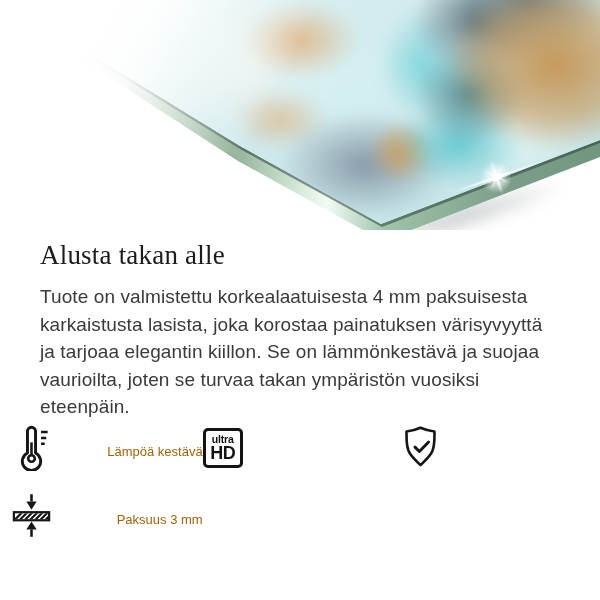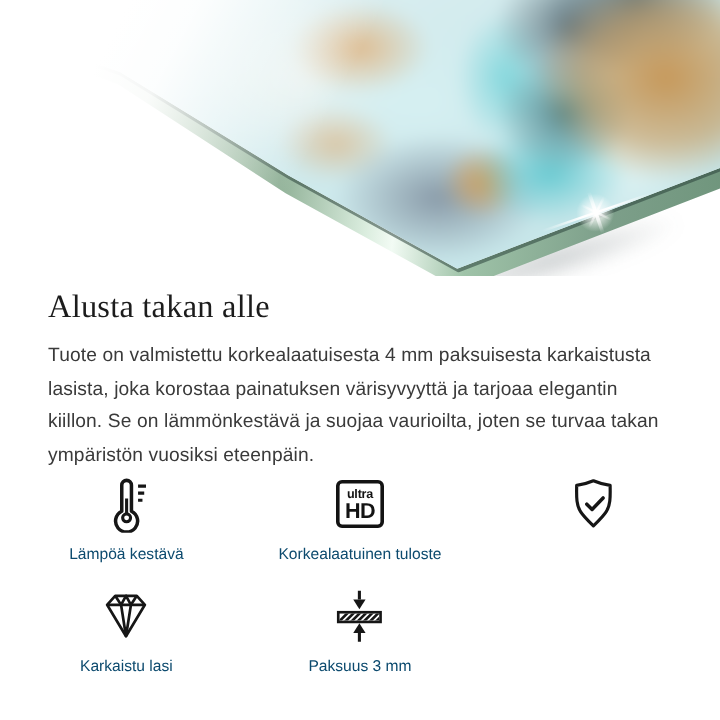--- a/index.html
+++ b/index.html
@@ -69,31 +69,31 @@
   .sparkle .glow{position:absolute;left:31px;top:2px;width:32px;height:32px;
     background:radial-gradient(circle,#fff 0%,rgba(255,255,255,.55) 35%,transparent 70%);}
   
   .content{padding:0 40px;}
   h1{
     margin:7px 0 0;font-family:"Liberation Serif","DejaVu Serif",serif;
     font-weight:400;font-size:27px;line-height:37px;color:#1c1c1c;letter-spacing:.2px;
   }
   h1 .h-line{display:block;}
   .intro{
-    margin:9px 0 0;font-size:16px;line-height:27.5px;color:#3a3a3a;letter-spacing:.1px;
+    margin:9px 0 0;font-size:19px;line-height:27.5px;color:#3a3a3a;letter-spacing:.1px;
     max-width:530px;
   }
   
   .features{
     margin-top:2px;padding:0 8px;
     display:grid;grid-template-columns:repeat(3,1fr);row-gap:18px;
   }
-  .feature{display:flex;flex-direction:column;align-items:center;}
+  .feature{display:flex;flex-direction:row;align-items:center;justify-content:space-between;}
   .icon-wrap{height:50px;display:flex;align-items:center;justify-content:center;color:#161616;}
-  .feature-label{margin-top:8px;font-size:13px;line-height:17px;color:#0c4a6e;}
+  .feature-label{margin-top:8px;font-size:13px;line-height:17px;color:#a16207;}
   svg{display:block;}
   .hd-box{
     width:34px;height:34px;border:3px solid #131313;border-radius:5px;
     display:flex;flex-direction:column;align-items:center;justify-content:center;
     color:#131313;
   }
   .hd-box .hd-top{font-size:10.5px;font-weight:700;line-height:11px;letter-spacing:-.2px;}
   .hd-box .hd-bottom{font-size:18px;font-weight:800;line-height:16px;letter-spacing:-.5px;}
 </style>
 </head>
@@ -138,43 +138,31 @@
     <div class="feature-label">Lämpöä kestävä</div>
   </div>
 
   <div class="feature">
     <div class="icon-wrap">
       <div class="hd-box">
         <span class="hd-top">ultra</span>
         <span class="hd-bottom">HD</span>
       </div>
     </div>
-    <div class="feature-label">Korkealaatuinen tuloste</div>
   </div>
 
   <div class="feature">
     <div class="icon-wrap">
       <svg viewBox="0 0 64 64" width="47" height="47" fill="none" stroke="currentColor">
         <path d="M32 5c6 2.6 12.6 4.4 19 5.2 0 10.5 1 21.8-4.6 30C42.6 46 37.6 50.6 32 56 26.4 50.6 21.4 46 17.6 40.2 12 32 13 20.7 13 10.2 19.4 9.4 26 7.6 32 5z" stroke-width="3.6" stroke-linejoin="round"></path>
         <path d="M24.5 31.5l6 6L43 24.5" stroke-width="4" stroke-linecap="round" stroke-linejoin="round"></path>
       </svg>
     </div>
   </div>
 
-  <div class="feature">
-    <div class="icon-wrap">
-      <svg viewBox="0 0 64 58" width="48" height="44" fill="none" stroke="currentColor" stroke-width="3" stroke-linejoin="round">
-        <path d="M11 17 L20 7 H44 L53 17 L32 52 Z"></path>
-        <path d="M11 17 H53"></path>
-        <path d="M20 7 L26.5 17 L32 7 L37.5 17 L44 7"></path>
-        <path d="M26.5 17 L32 52 M37.5 17 L32 52"></path>
-      </svg>
-    </div>
-    <div class="feature-label">Karkaistu lasi</div>
-  </div>
 
 
   <div class="feature">
     <div class="icon-wrap">
       <svg viewBox="0 0 64 64" width="47" height="47">
         <defs>
             <clipPath id="barClip">
               <rect x="9.5" y="29" width="45" height="8"></rect>
             </clipPath>
           </defs>

